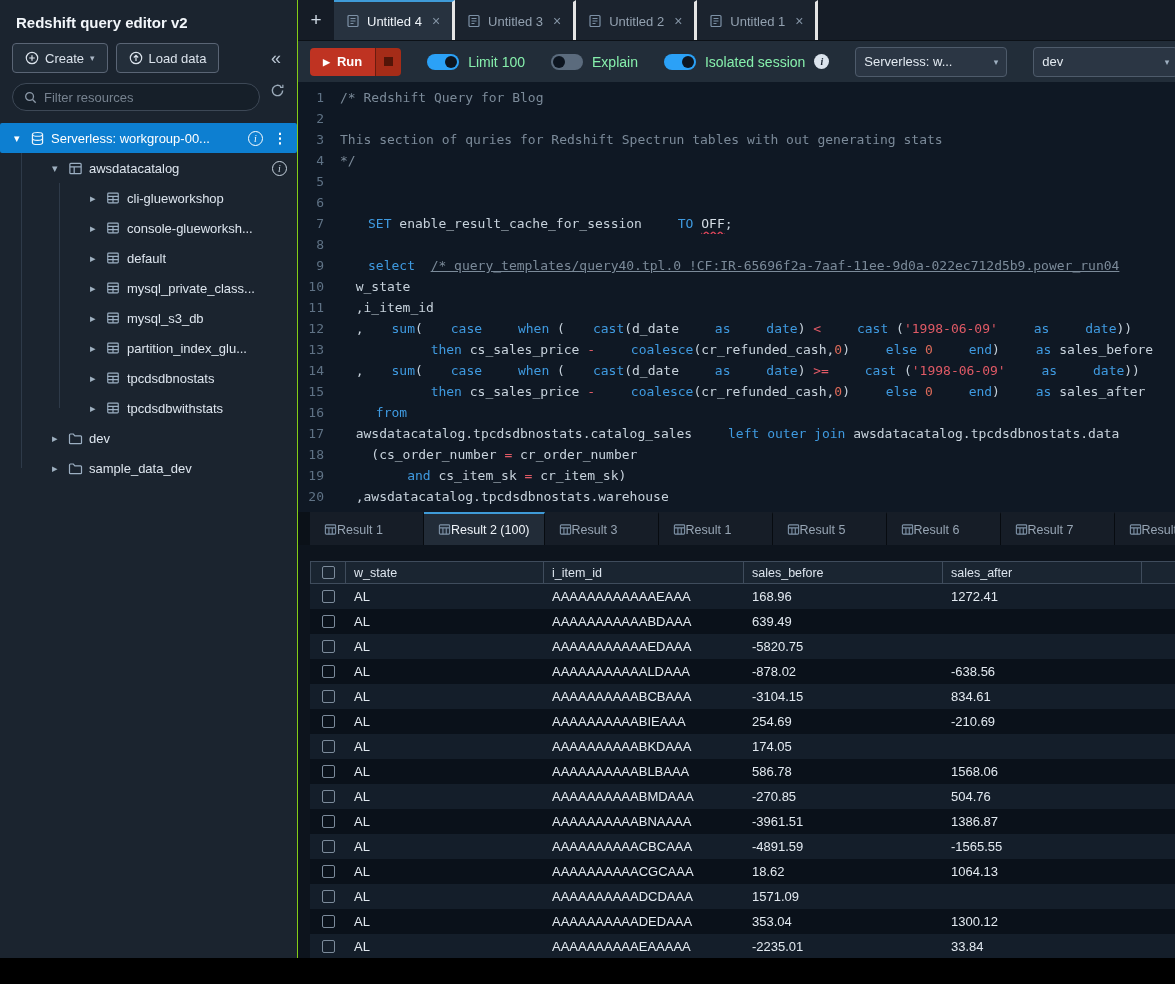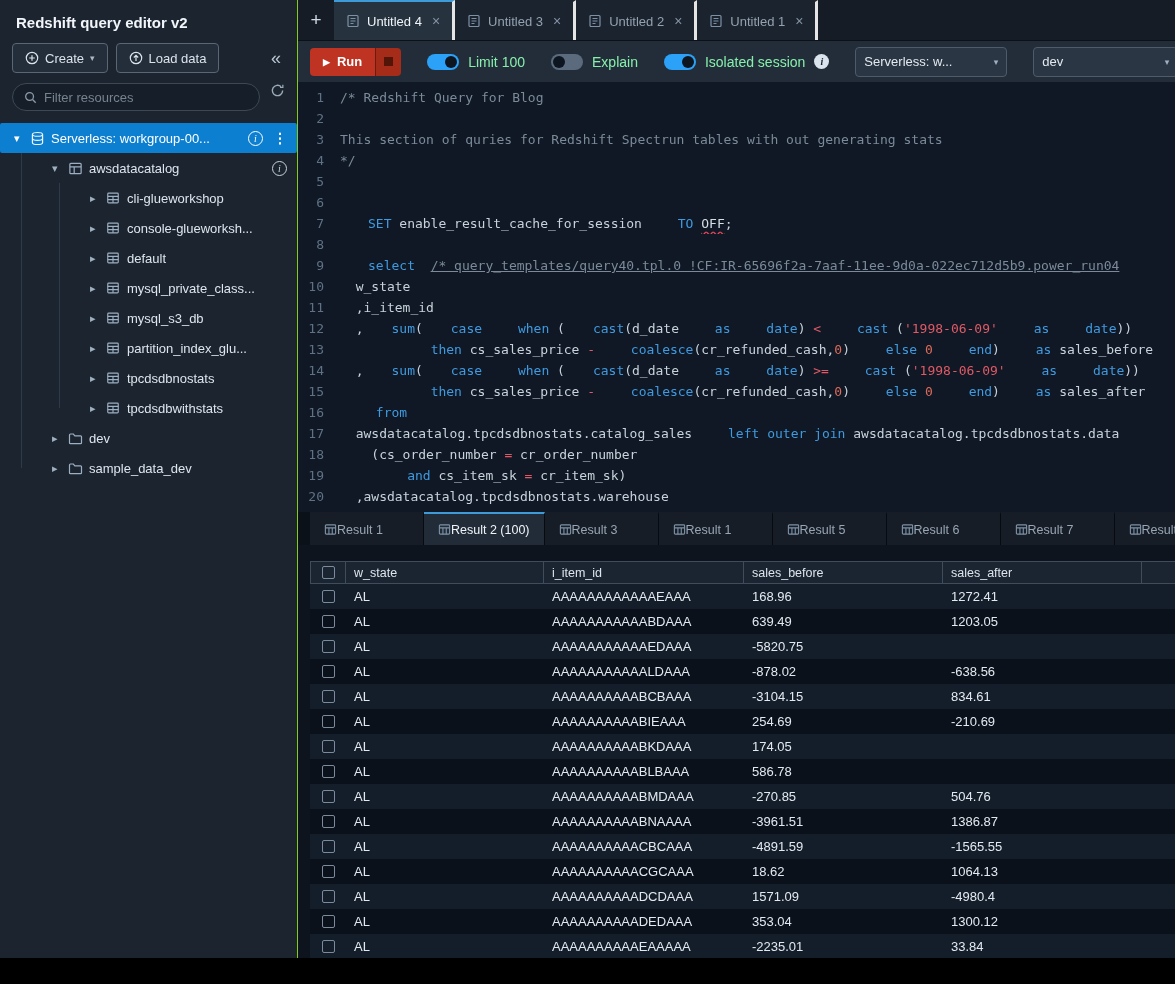--- a/index.html
+++ b/index.html
@@ -513,21 +513,20 @@
             <div class="gcell">1272.41</div>
             <div class="gcell"></div>
           </div>
           <div class="grow even">
             <div class="gcell">
               <span class="cb"></span>
             </div>
             <div class="gcell">AL</div>
             <div class="gcell">AAAAAAAAAAABDAAA</div>
             <div class="gcell">639.49</div>
-            <div class="gcell">1203.05</div>
             <div class="gcell"></div>
           </div>
           <div class="grow odd">
             <div class="gcell">
               <span class="cb"></span>
             </div>
             <div class="gcell">AL</div>
             <div class="gcell">AAAAAAAAAAAEDAAA</div>
             <div class="gcell">-5820.75</div>
             <div class="gcell"></div>
@@ -571,20 +570,21 @@
             <div class="gcell">174.05</div>
             <div class="gcell"></div>
           </div>
           <div class="grow even">
             <div class="gcell">
               <span class="cb"></span>
             </div>
             <div class="gcell">AL</div>
             <div class="gcell">AAAAAAAAAABLBAAA</div>
             <div class="gcell">586.78</div>
+            <div class="gcell">1568.06</div>
             <div class="gcell"></div>
           </div>
           <div class="grow odd">
             <div class="gcell">
               <span class="cb"></span>
             </div>
             <div class="gcell">AL</div>
             <div class="gcell">AAAAAAAAAABMDAAA</div>
             <div class="gcell">-270.85</div>
             <div class="gcell">504.76</div>
@@ -620,21 +620,20 @@
             <div class="gcell">1064.13</div>
             <div class="gcell"></div>
           </div>
           <div class="grow odd">
             <div class="gcell">
               <span class="cb"></span>
             </div>
             <div class="gcell">AL</div>
             <div class="gcell">AAAAAAAAAADCDAAA</div>
             <div class="gcell">1571.09</div>
-            <div class="gcell">-4980.4</div>
             <div class="gcell"></div>
           </div>
           <div class="grow even">
             <div class="gcell">
               <span class="cb"></span>
             </div>
             <div class="gcell">AL</div>
             <div class="gcell">AAAAAAAAAADEDAAA</div>
             <div class="gcell">353.04</div>
             <div class="gcell">1300.12</div>

